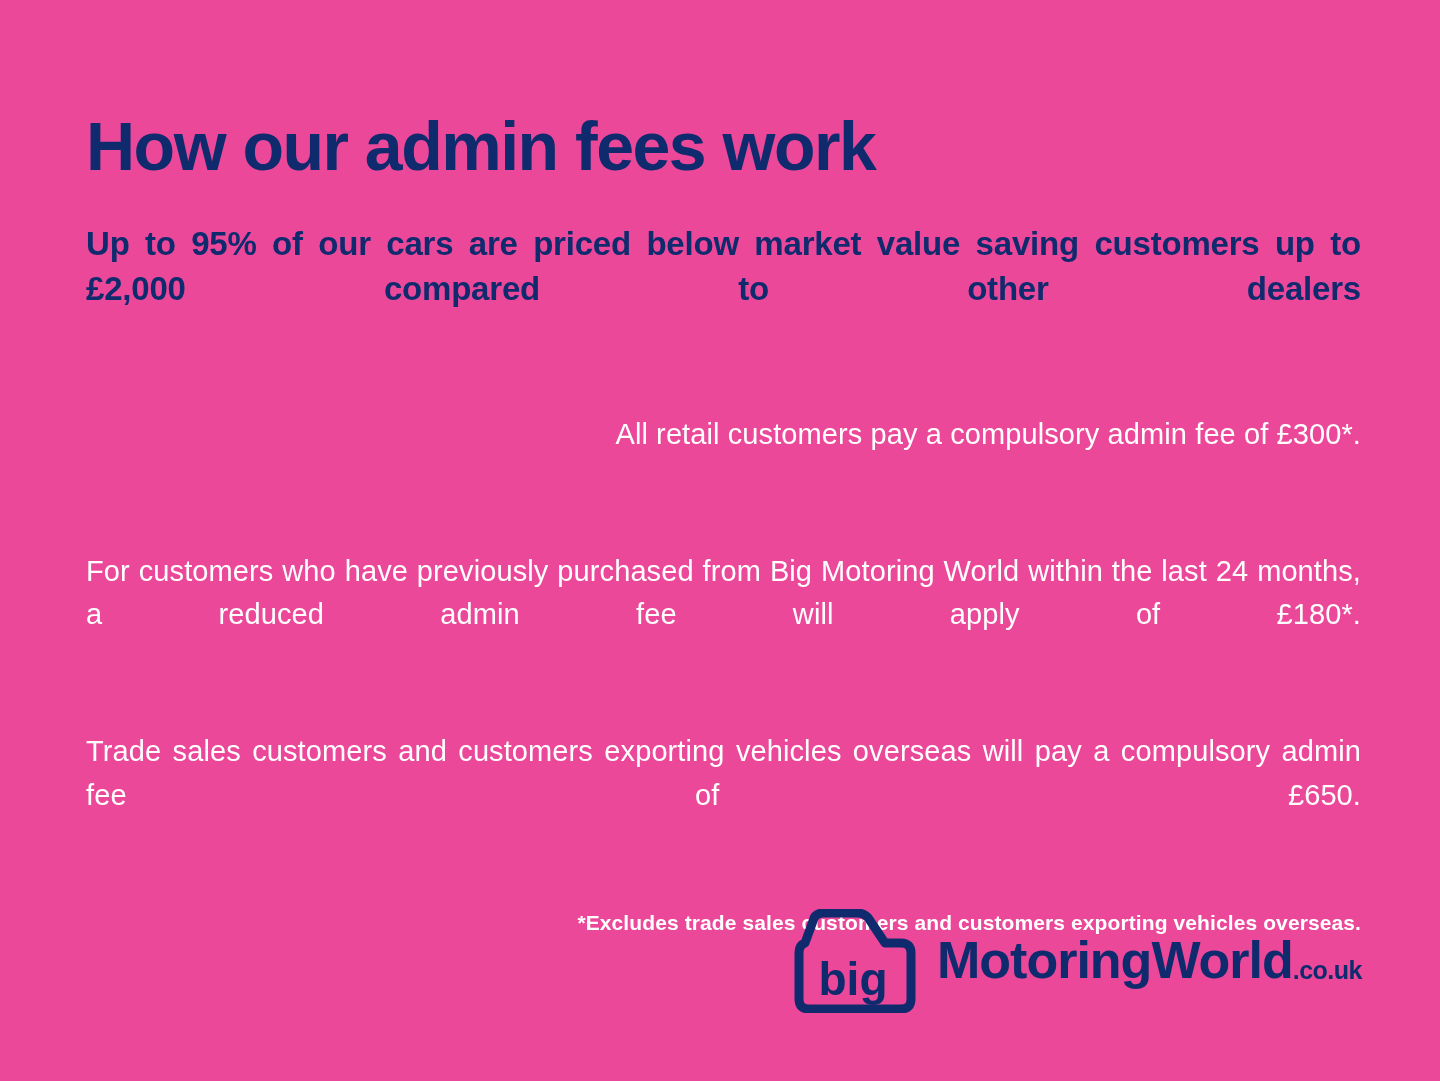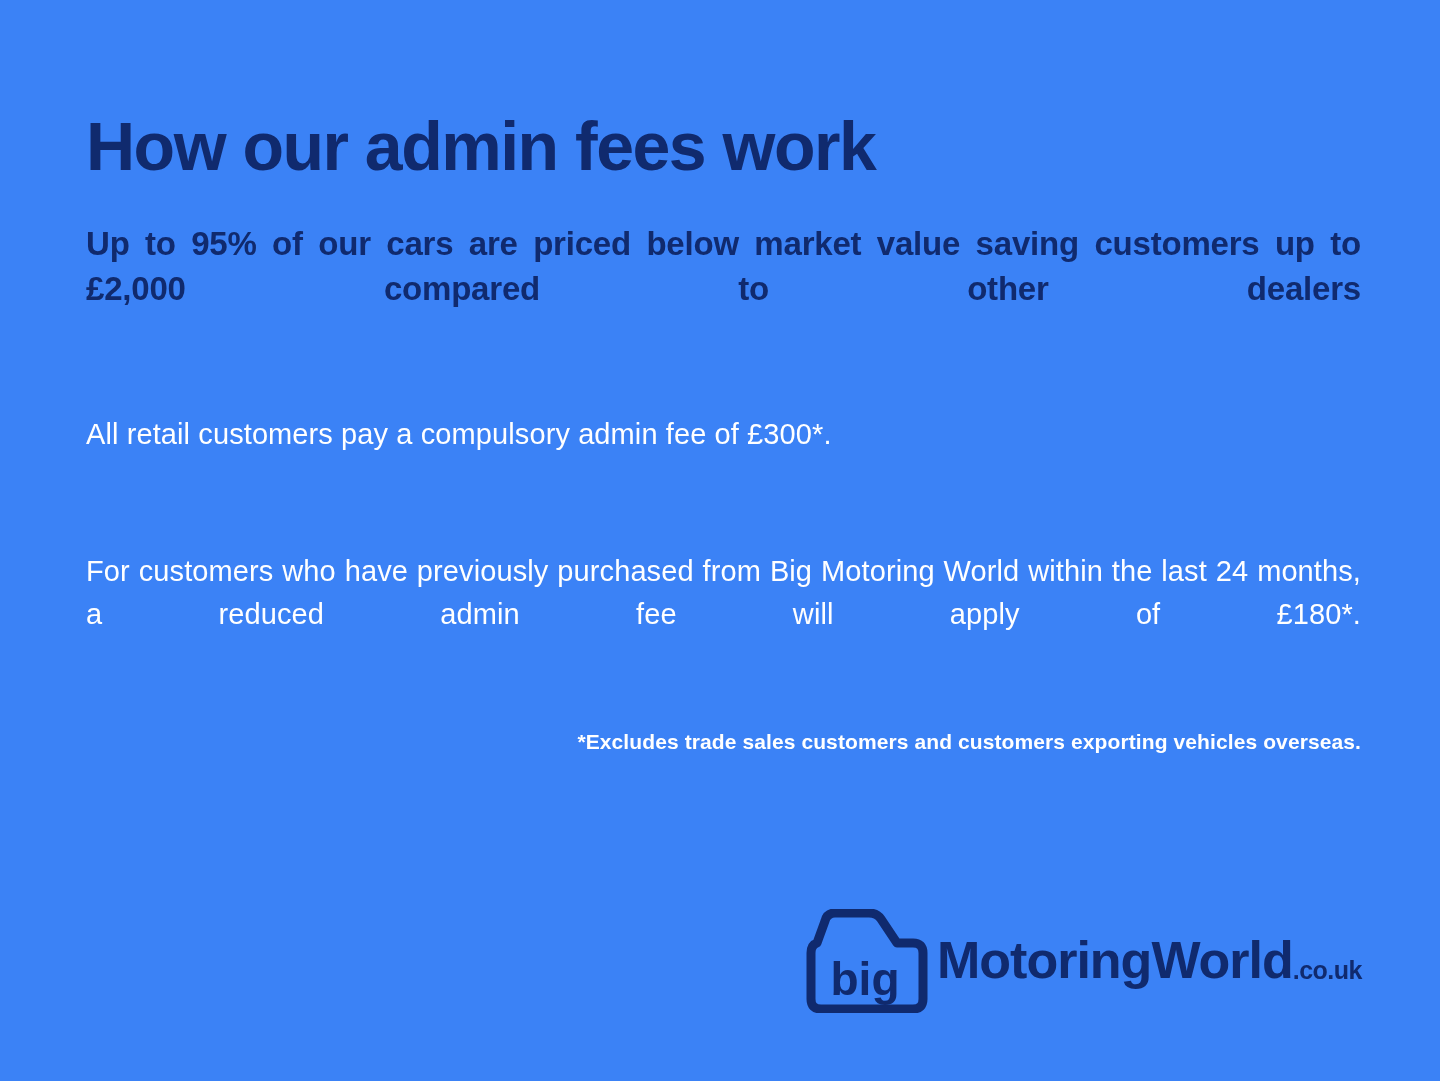--- a/index.html
+++ b/index.html
@@ -10,21 +10,21 @@
     width: 1440px;
     height: 1081px;
     background: #2bd6f5;
     font-family: "Liberation Sans", sans-serif;
     overflow: hidden;
   }
   .slide {
     position: relative;
     width: 1440px;
     height: 1081px;
-    background: #3b82f6;
+    background: #ec4899;
     box-sizing: border-box;
     padding: 112px 80px 0 86px;
   }
   .headline {
     font-size: 68px;
     font-weight: bold;
     color: #102a6e;
     letter-spacing: -1.5px;
     line-height: 1.0;
     margin: 0 0 42px 0;
@@ -53,38 +53,38 @@
     text-align: justify;
     margin: 0 0 50px 0;
     width: 1275px;
   }
   .body-para::after {
     content: "";
     display: inline-block;
     width: 100%;
   }
   .body-para.no-justify {
-    text-align: left;
+    text-align: right;
   }
   .footnote {
     font-size: 21px;
     font-weight: bold;
     color: #ffffff;
     letter-spacing: 0.1px;
     text-align: right;
     margin: 22px 0 0 0;
     width: 1275px;
   }
   .logo-wrap {
     position: absolute;
     right: 78px;
     bottom: 68px;
     display: flex;
     align-items: center;
-    gap: 4px;
+    gap: 16px;
   }
   .logo-mark {
     position: relative;
     width: 132px;
     height: 104px;
   }
   .logo-text {
     display: flex;
     flex-direction: row;
     line-height: 0.96;
@@ -116,20 +116,21 @@
 <div class="slide">
 
   <h1 class="headline">How our admin fees work</h1>
 
   <p class="subhead">Up to 95% of our cars are priced below market value saving customers up to £2,000 compared to other dealers</p>
 
   <p class="body-para no-justify">All retail customers pay a compulsory admin fee of £300*.</p>
 
   <p class="body-para">For customers who have previously purchased from Big Motoring World within the last 24 months, a reduced admin fee will apply of £180*.</p>
 
+  <p class="body-para">Trade sales customers and customers exporting vehicles overseas will pay a compulsory admin fee of £650.</p>
 
   <p class="footnote">*Excludes trade sales customers and customers exporting vehicles overseas.</p>
 
   <div class="logo-wrap">
     <div class="logo-mark">
       <svg viewBox="0 0 132 104" width="132" height="104" aria-hidden="true">
         <path d="M10 44 L10 90 Q10 100 20 100 L112 100 Q122 100 122 90 L122 44 Q122 34 112 34 L96 34 L80 10 Q76 4 68 4 L34 4 Q26 4 24 12 L16 34 Q10 36 10 44 Z" fill="none" stroke="#102a6e" stroke-width="9" stroke-linejoin="round"></path>
         <text x="64" y="86" font-family="'Liberation Sans', sans-serif" font-size="46" font-weight="bold" fill="#102a6e" text-anchor="middle">big</text>
       </svg>
     </div>

